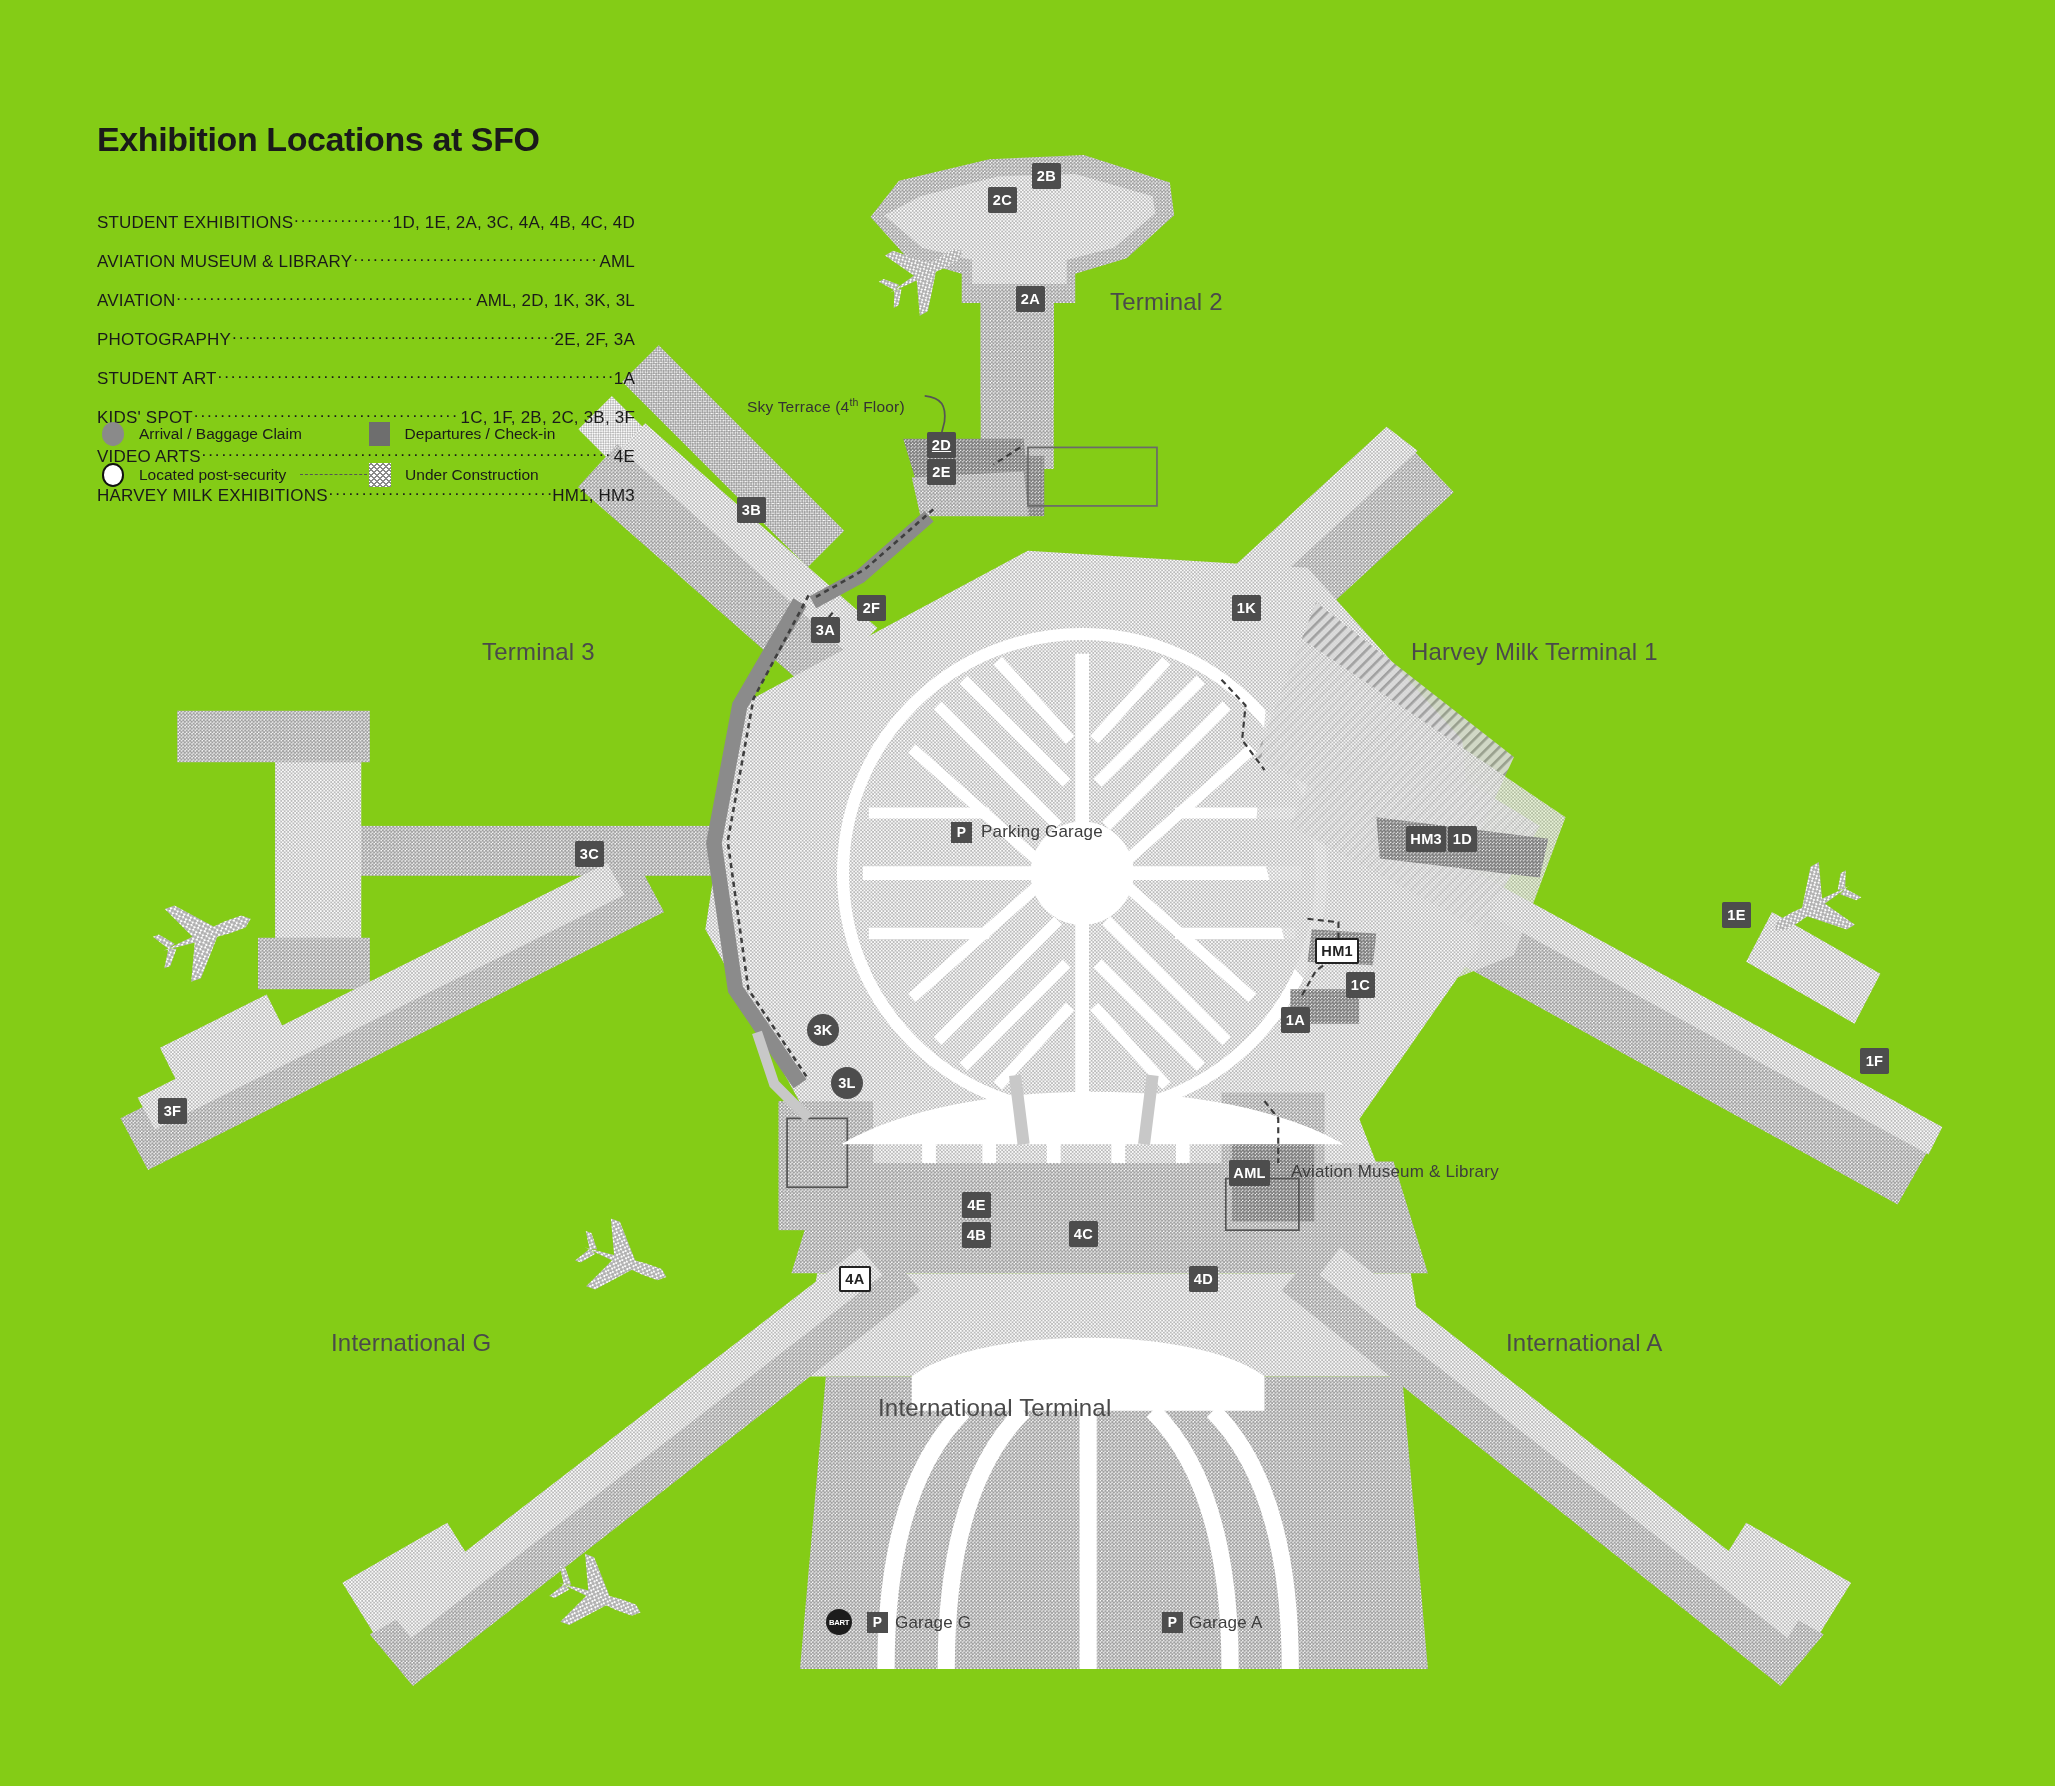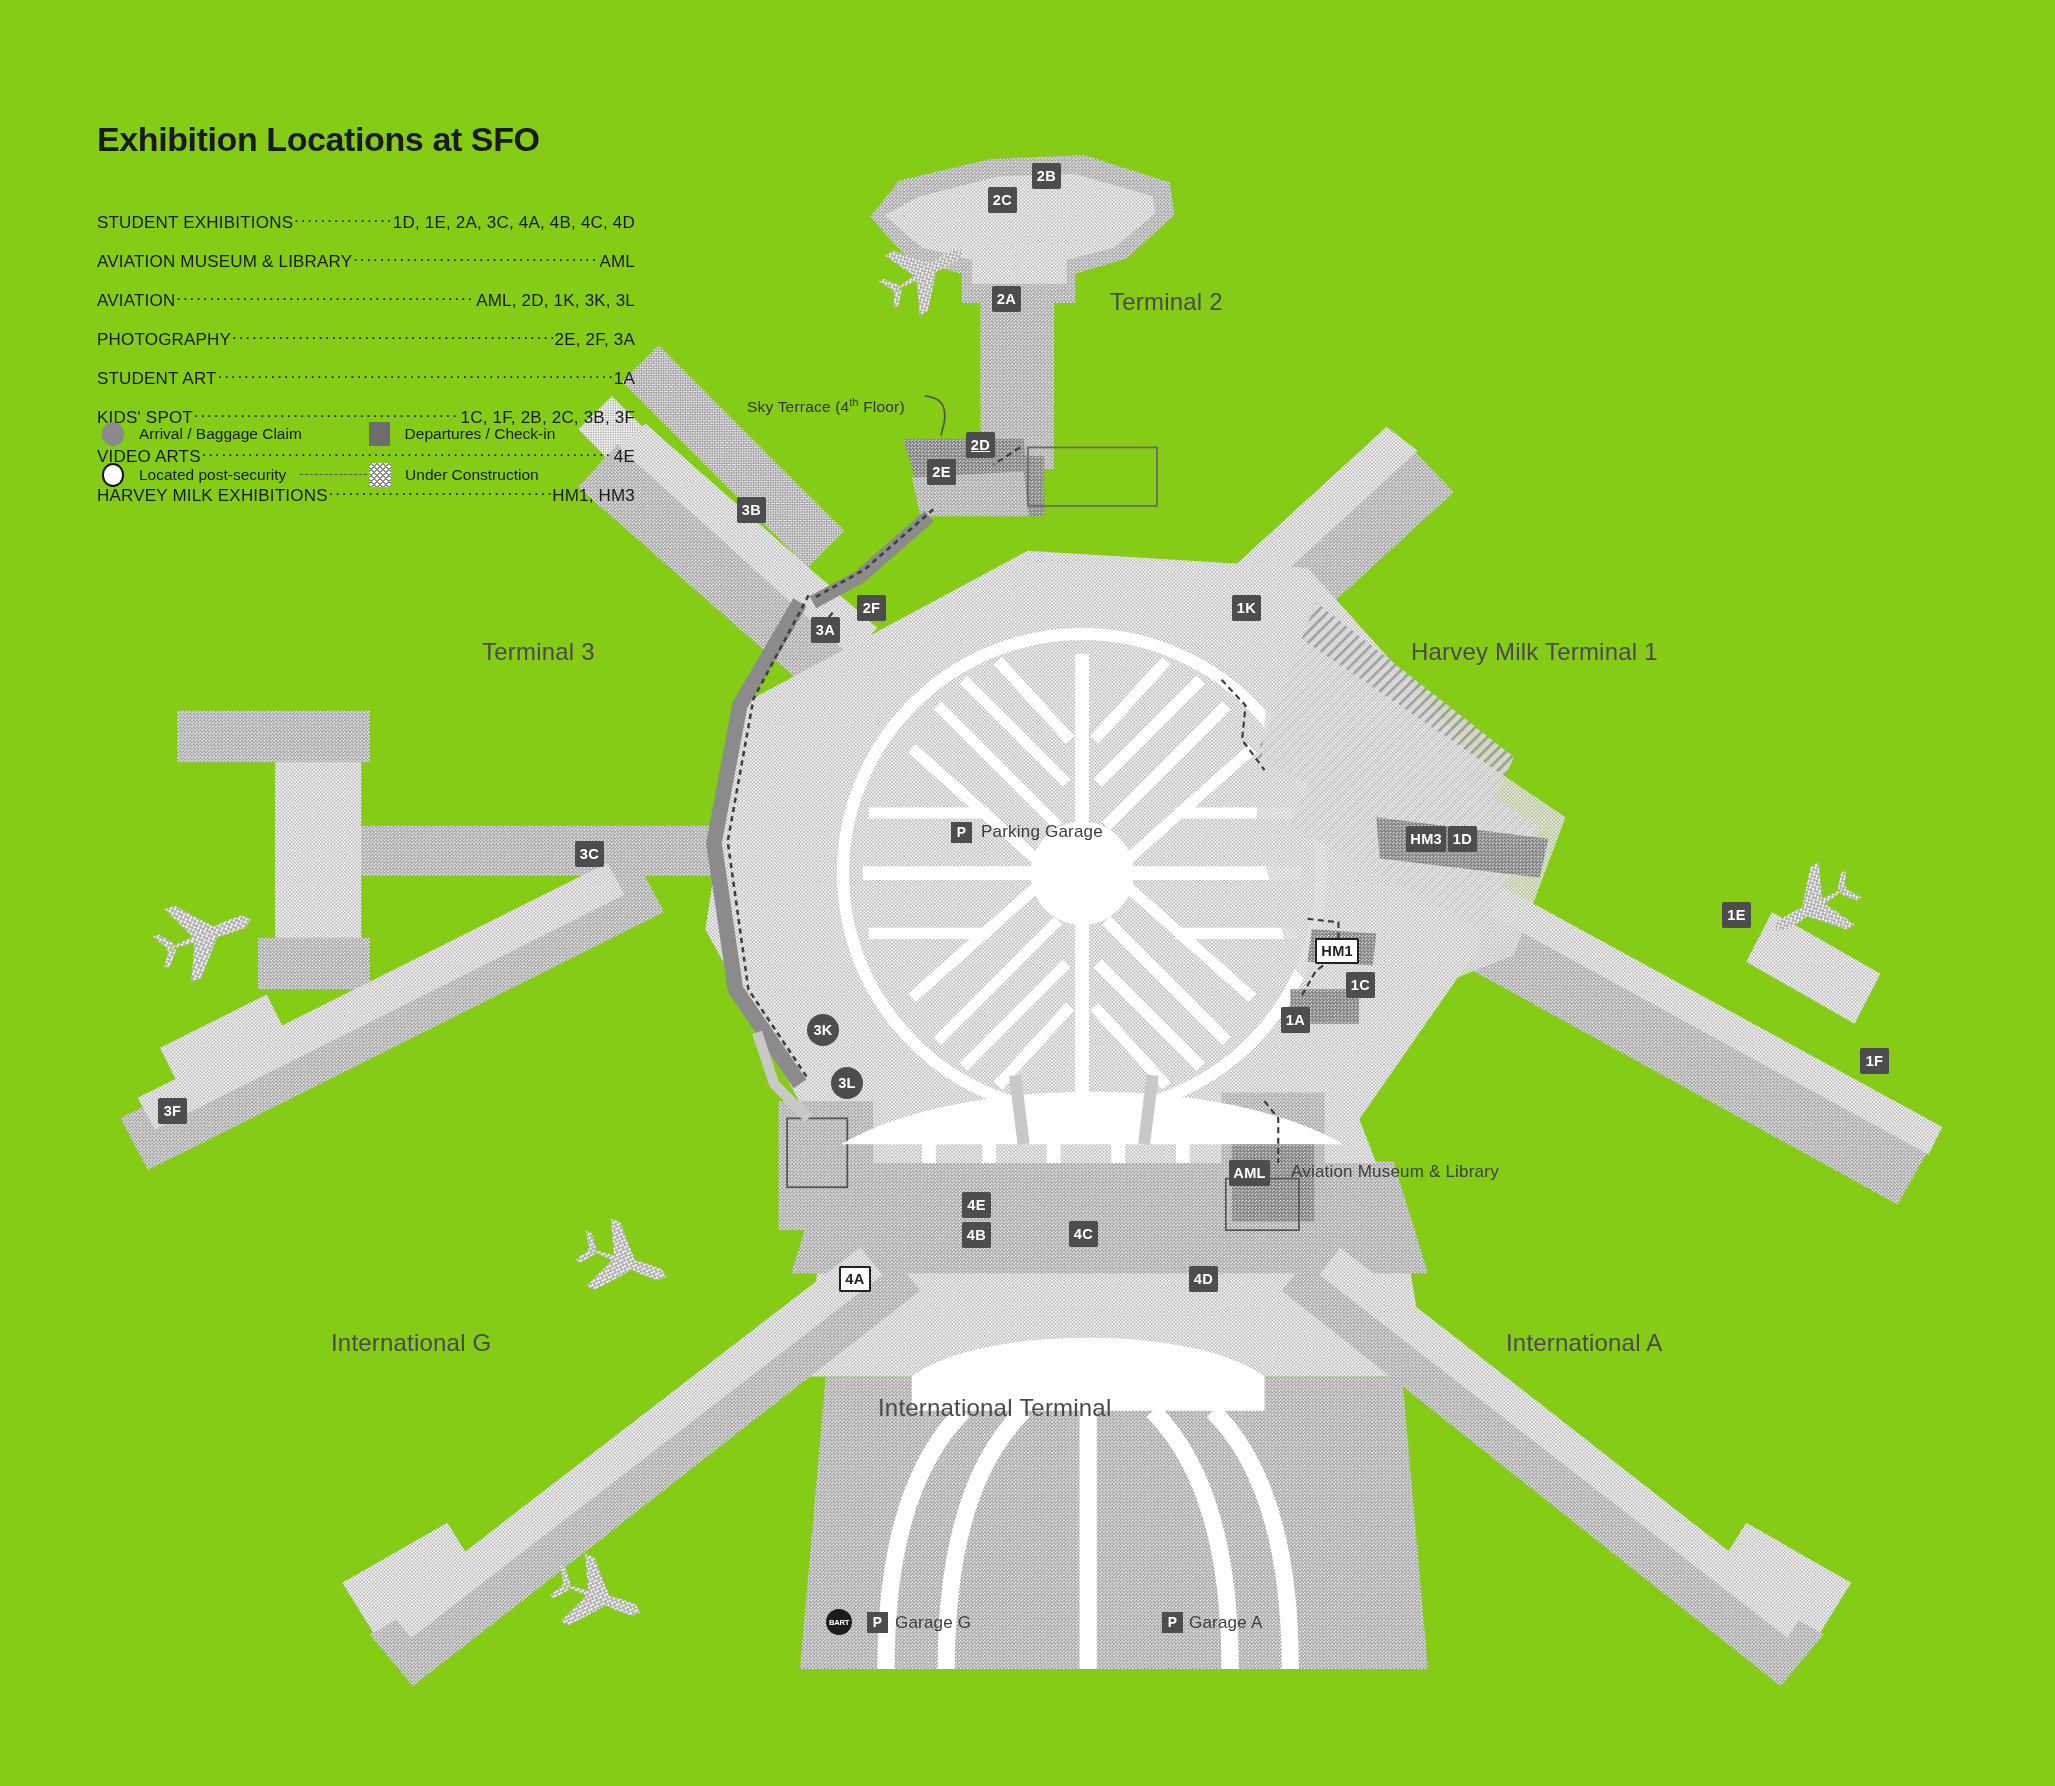--- a/index.html
+++ b/index.html
@@ -528,22 +528,22 @@
 
   <div class="map-label mid" style="left:895px; top:1613px;">Garage G</div>
   <div class="p-badge" style="left:867px; top:1612px;">P</div>
   <div class="bart-badge" style="left:826px; top:1609px;">BART</div>
 
   <div class="map-label mid" style="left:1189px; top:1613px;">Garage A</div>
   <div class="p-badge" style="left:1162px; top:1612px;">P</div>
 
   <div class="marker" style="left:1032px; top:163px;">2B</div>
   <div class="marker" style="left:988px; top:187px;">2C</div>
-  <div class="marker" style="left:992px; top:286px;">2A</div>
-  <div class="marker" style="left:966px; top:432px;text-decoration:underline;">2D</div>
+  <div class="marker" style="left:1016px; top:286px;">2A</div>
+  <div class="marker" style="left:927px; top:432px;text-decoration:underline;">2D</div>
   <div class="marker" style="left:927px; top:459px;">2E</div>
 
   <div class="marker" style="left:737px; top:497px;">3B</div>
   <div class="marker" style="left:811px; top:617px;">3A</div>
   <div class="marker" style="left:857px; top:595px;">2F</div>
 
   <div class="marker" style="left:1232px; top:595px;">1K</div>
 
   <div class="marker" style="left:575px; top:841px;">3C</div>
 

